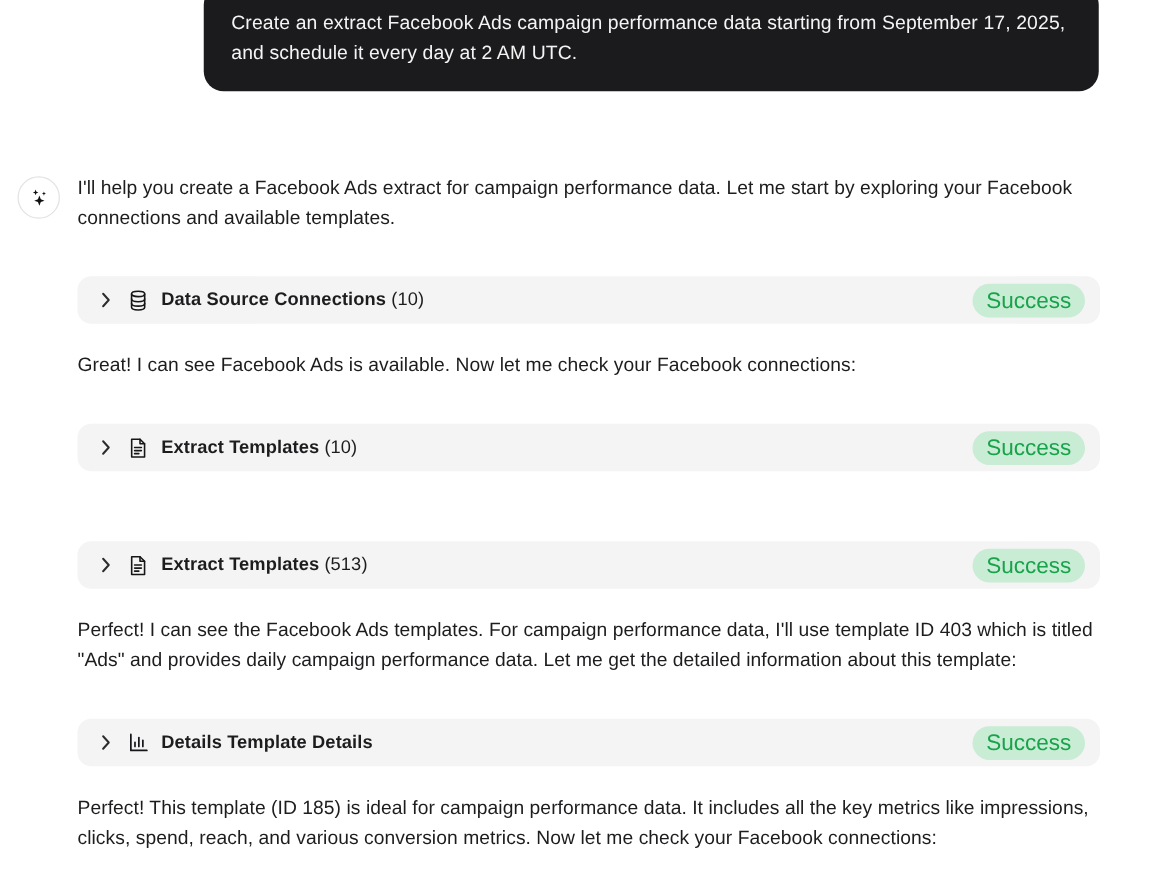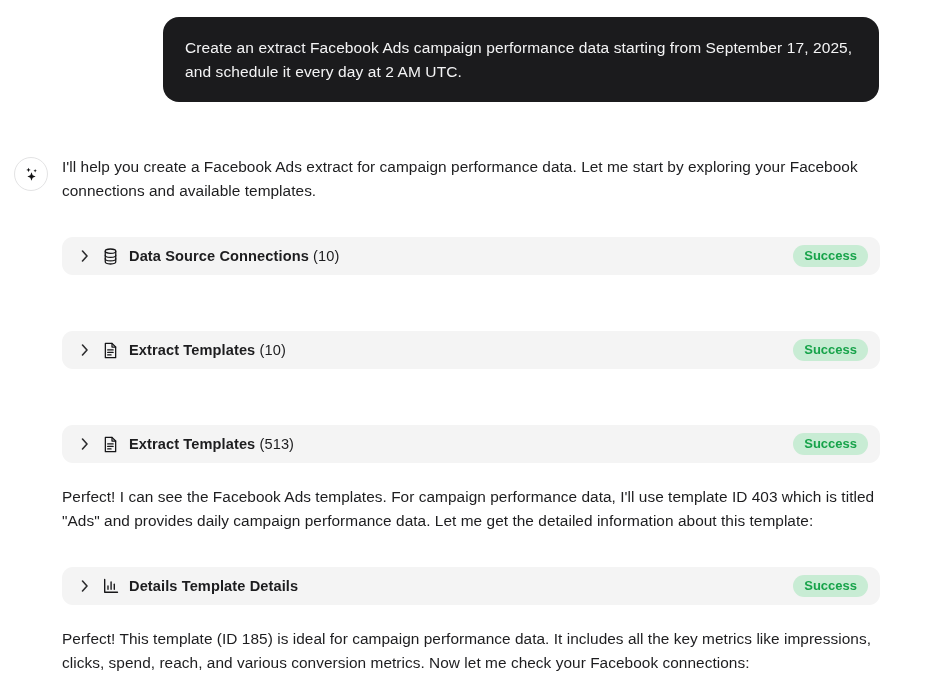--- a/index.html
+++ b/index.html
@@ -12,21 +12,20 @@
     height: 699px;
     overflow: hidden;
     font-family: "Liberation Sans", sans-serif;
     color: #1d1d1f;
     -webkit-font-smoothing: antialiased;
   }
   .page {
     position: relative;
     width: 928px;
     height: 550px;
-    margin-top: 29px;
   }
 
   
   .user-row {
     position: absolute;
     top: -12px;
     left: 0;
     width: 928px;
     display: flex;
     justify-content: flex-end;
@@ -40,21 +39,21 @@
     padding: 19px 22px 18px 22px;
     max-width: 672px;
     font-size: 15.5px;
     line-height: 24px;
     letter-spacing: .1px;
   }
 
   
   .assistant {
     position: absolute;
-    top: 126px;
+    top: 139px;
     left: 0;
     width: 928px;
   }
   .avatar {
     position: absolute;
     left: 14px;
     top: 2px;
     width: 32px;
     height: 32px;
     border-radius: 50%;
@@ -114,22 +113,22 @@
     font-weight: 700;
     color: #1d1d1f;
     letter-spacing: .1px;
     white-space: nowrap;
   }
   .tool-label .count { font-weight: 400; }
   .spacer { flex: 1 1 auto; }
   .badge {
     background: #c8ecd4;
     color: #17a34a;
-    font-size: 13px;
-    font-weight: 700;
+    font-size: 18px;
+    font-weight: 400;
     border-radius: 999px;
     padding: 4px 11px 5px 11px;
     line-height: 1;
     white-space: nowrap;
   }
   svg { display: block; }
 </style>
 </head>
 <body>
 
@@ -171,20 +170,21 @@
             <path d="M2.4 11.4 C2.4 12.7 4.9 13.7 8 13.7 C11.1 13.7 13.6 12.7 13.6 11.4"></path>
           </svg>
         </span>
         <span class="tool-label"><span>Data Source Connections</span> <span class="count">(10)</span></span>
         <span class="spacer"></span>
         <span class="badge">Success</span>
       </div>
 
       <div class="gap-b"></div>
 
+      <p class="para">Great! I can see Facebook Ads is available. Now let me check your Facebook connections:</p>
 
       <div class="gap-a"></div>
 
       <div class="toolcard">
         <span class="chev">
           <svg width="10" height="14" viewBox="0 0 10 14" fill="none" stroke="#2c2c2e" stroke-width="1.6" stroke-linecap="round" stroke-linejoin="round">
             <path d="M2.5 2 L7 7 L2.5 12"></path>
           </svg>
         </span>
         <span class="tool-icon">

